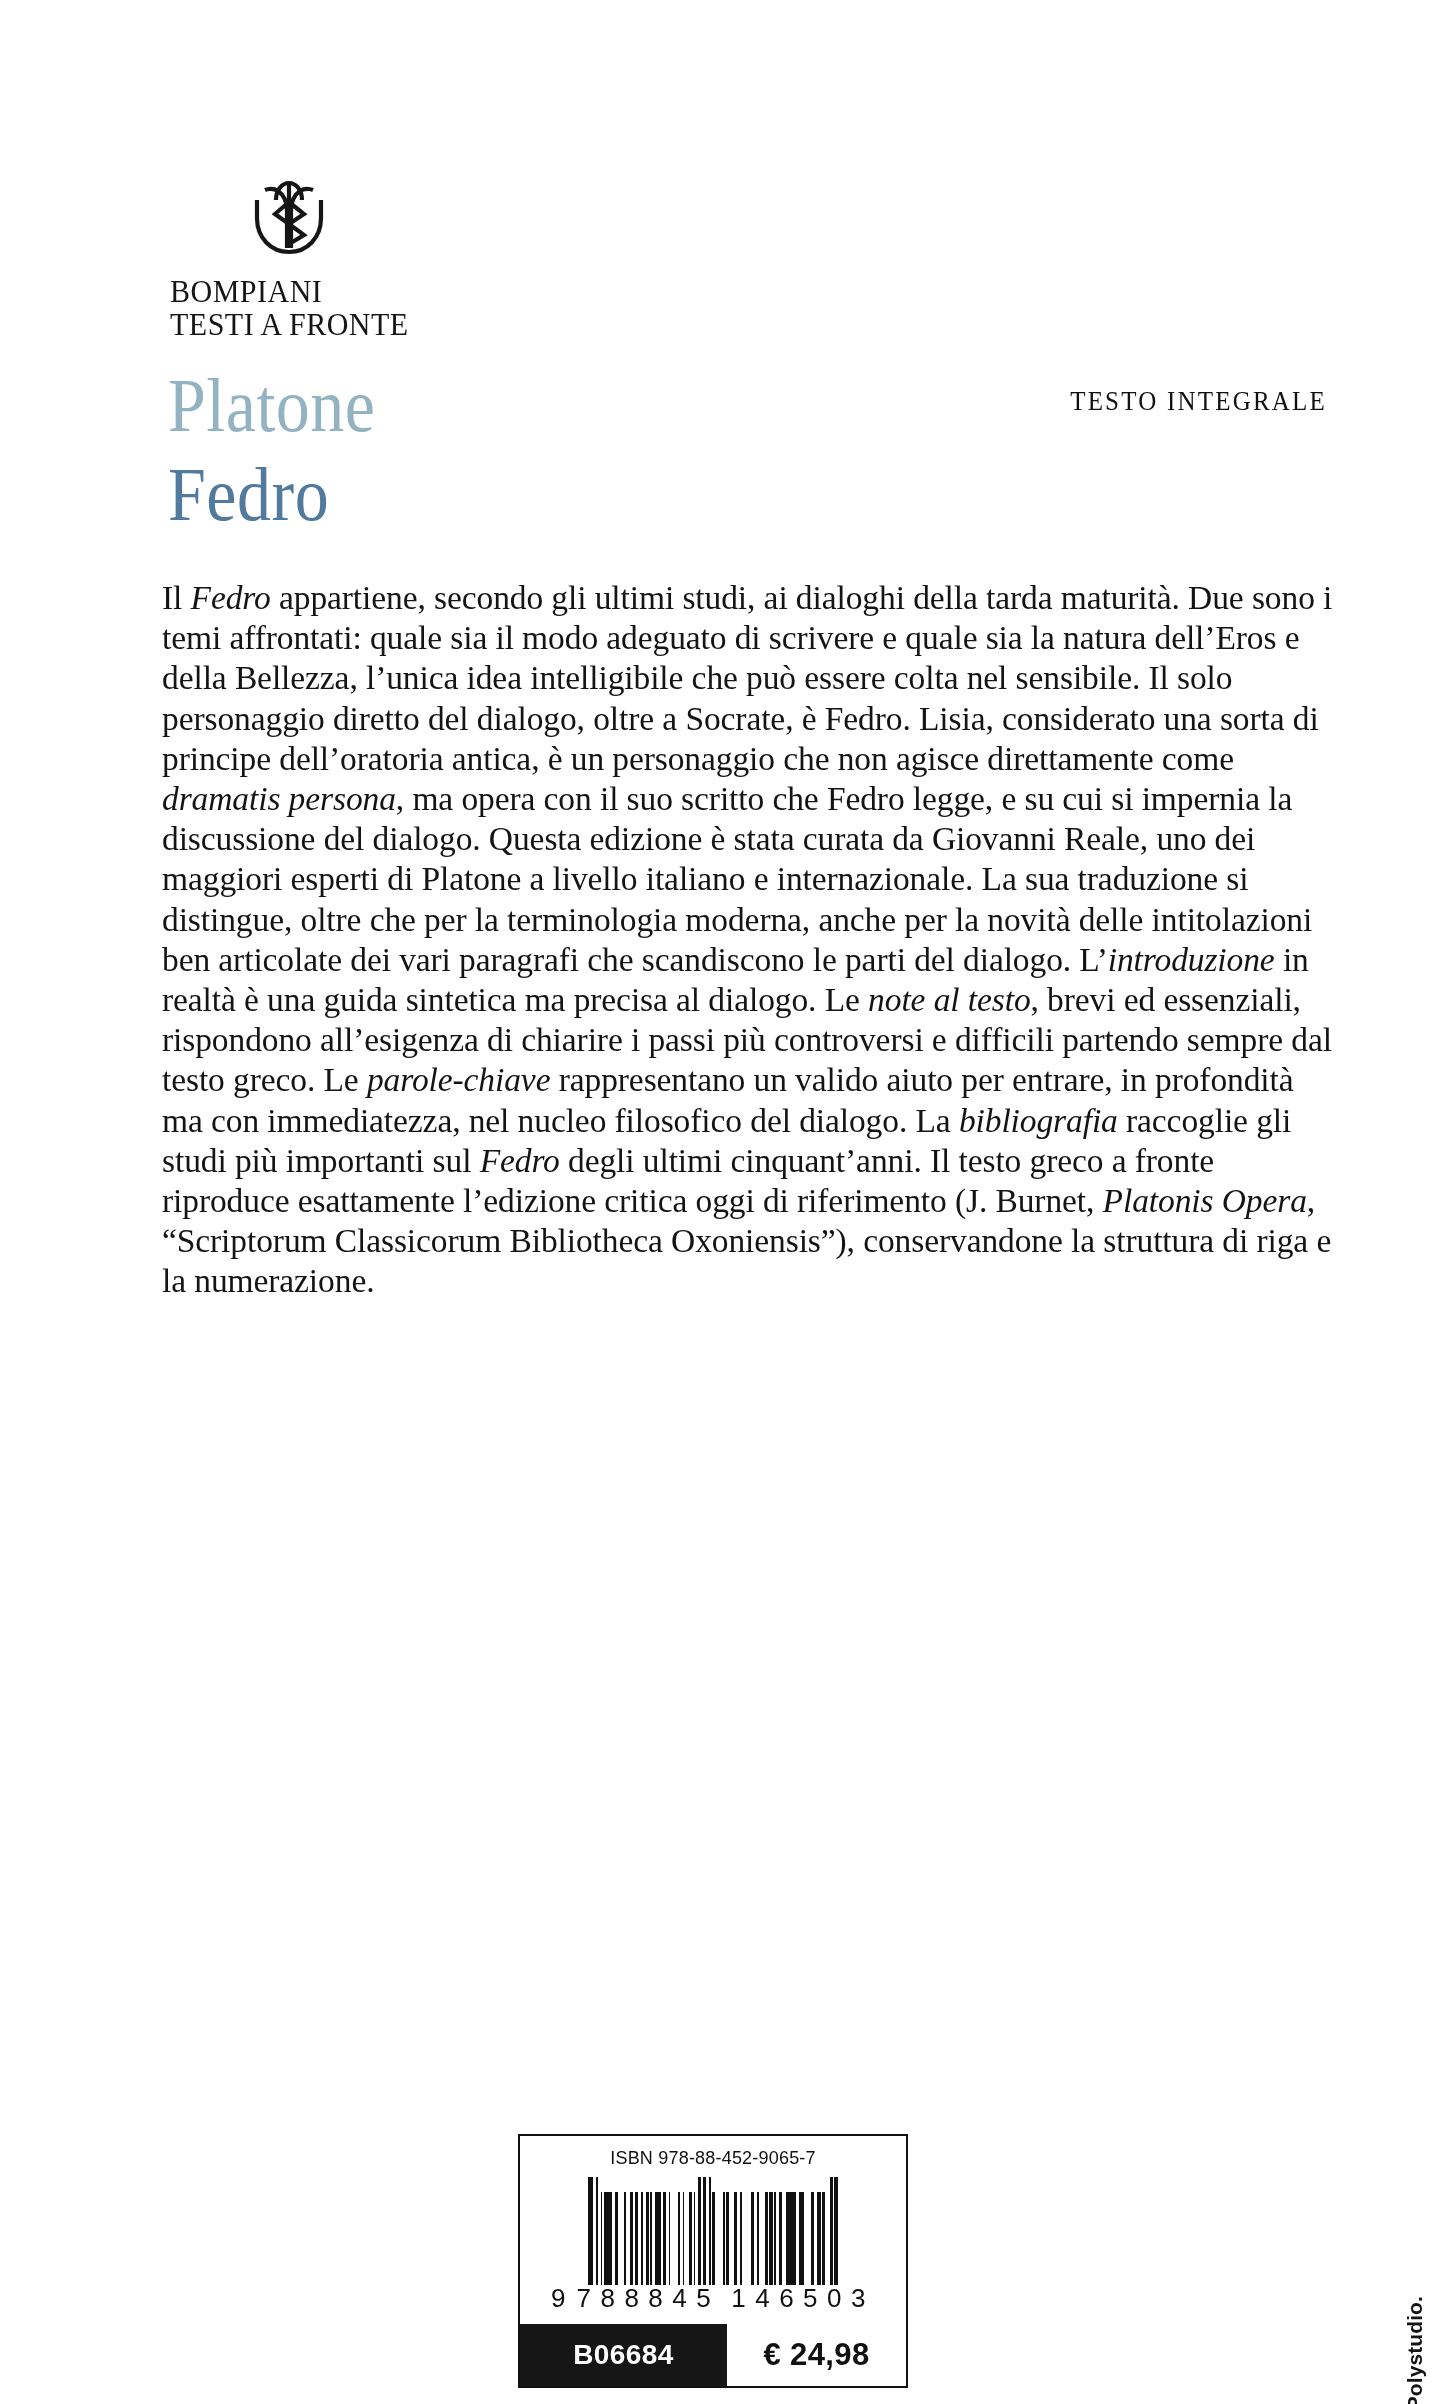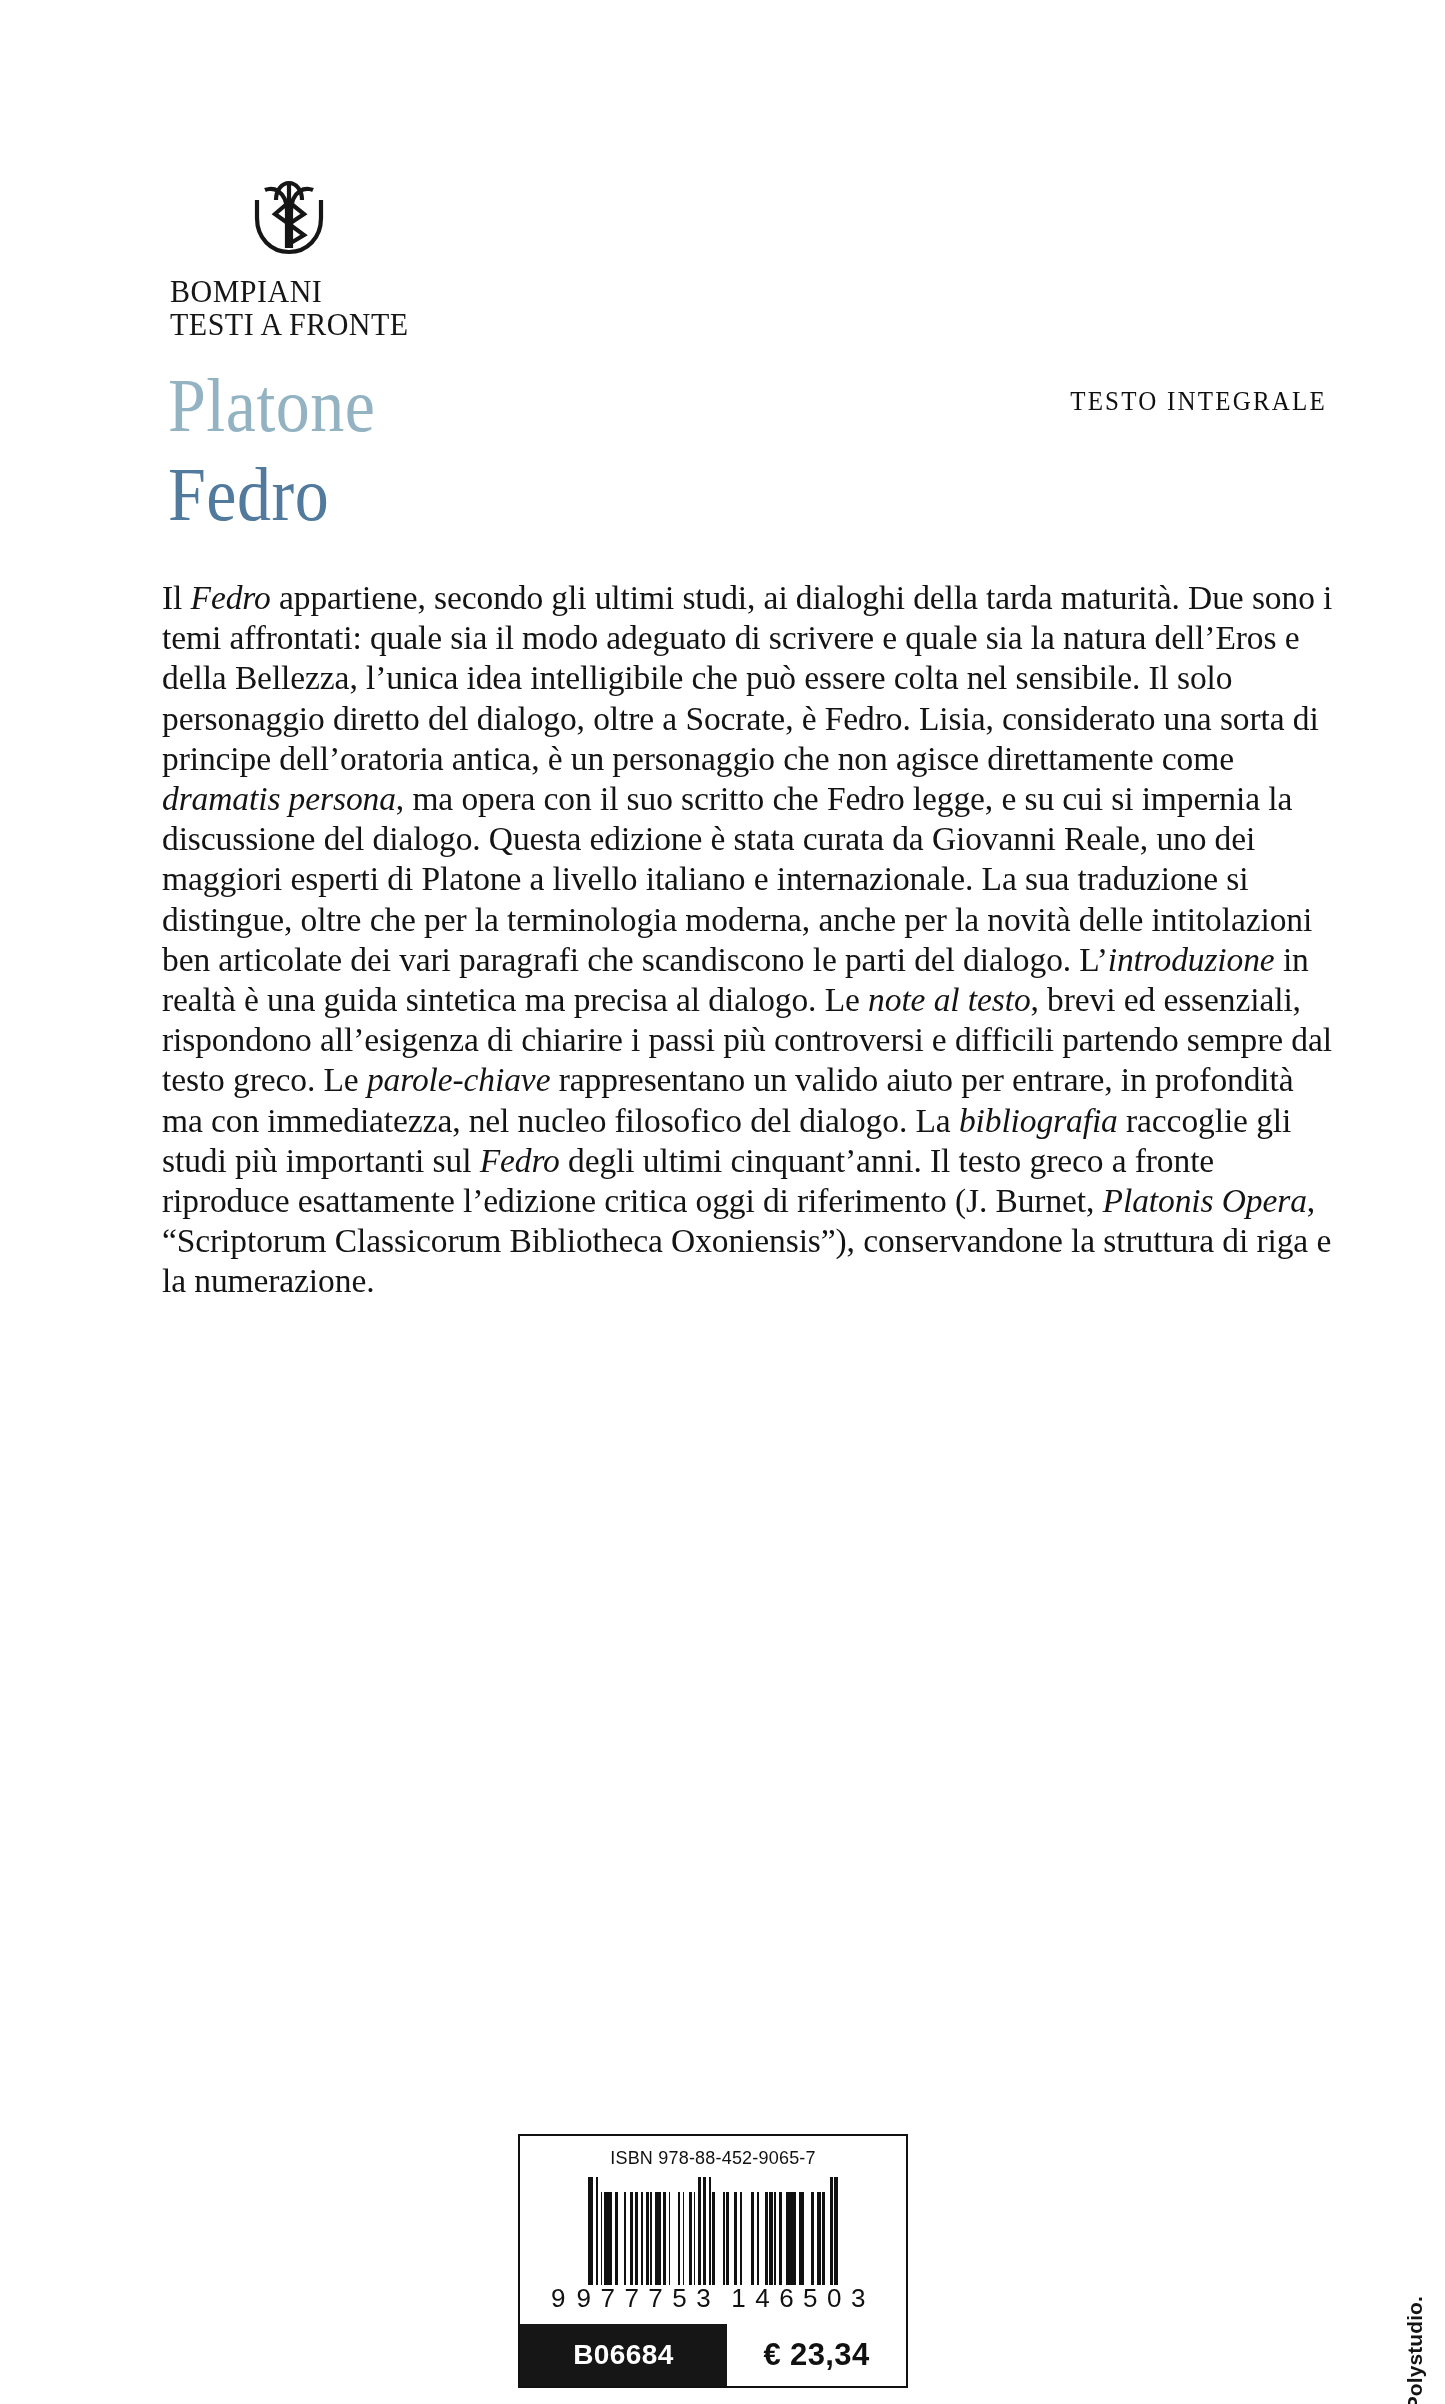--- a/index.html
+++ b/index.html
@@ -319,23 +319,23 @@
         <span class="bar short" style="width: 3.1px;"></span>
         <span class="bar sp short" style="width: 1.55px;"></span>
         <span class="bar short" style="width: 3.1px;"></span>
         <span class="bar sp short" style="width: 4.65px;"></span>
         <span class="bar tall" style="width: 3.1px;"></span>
         <span class="bar sp tall" style="width: 1.55px;"></span>
         <span class="bar tall" style="width: 3.1px;"></span>
       </div>
     <div class="ean-digits">
       <span class="grp g-left">9</span>
-      <span class="grp g-mid">977753</span>
+      <span class="grp g-mid">788845</span>
       <span class="grp g-right">146503</span>
     </div>
   </div>
   <div class="price-row">
     <div class="code-cell">B06684</div>
-    <div class="price-cell">€ 23,34</div>
+    <div class="price-cell">€ 24,98</div>
   </div>
 </div>
 
 <div class="cover-credit">Cover design: Polystudio.</div>
 
 </body></html>

